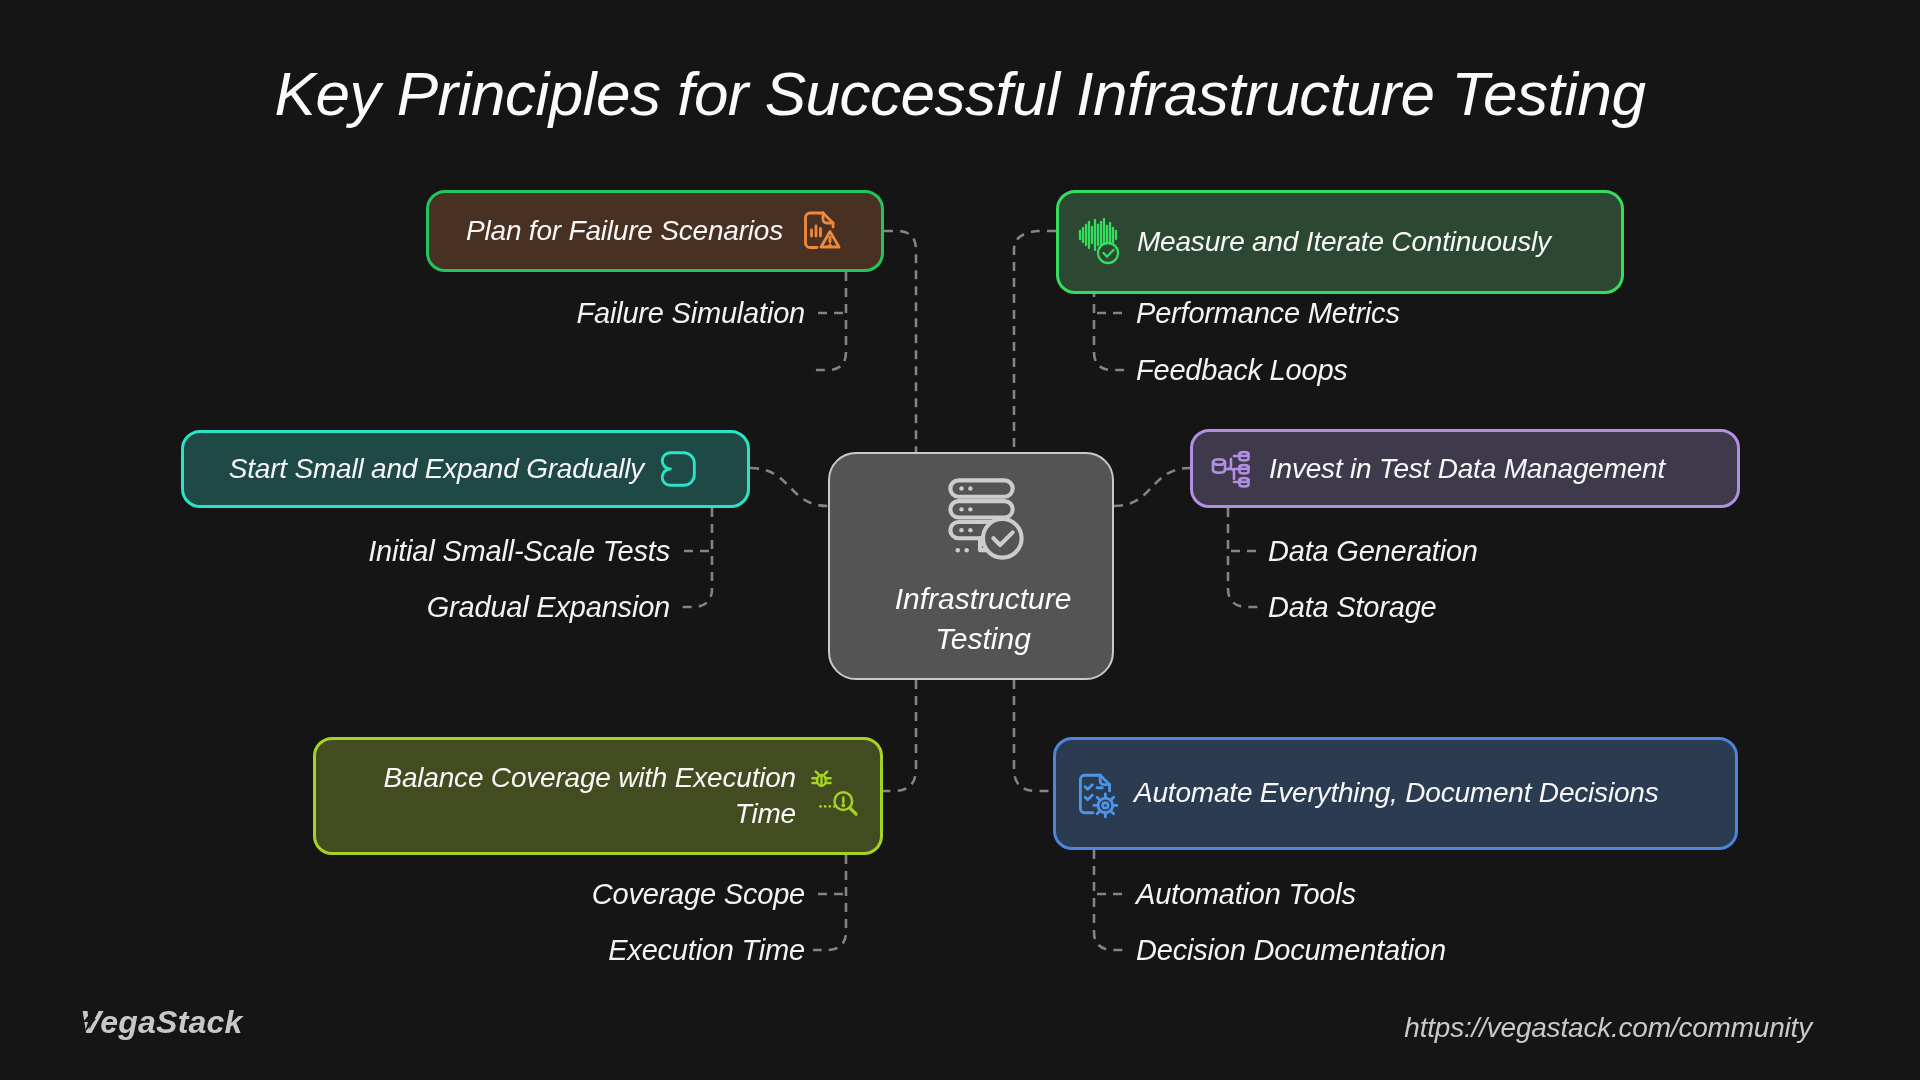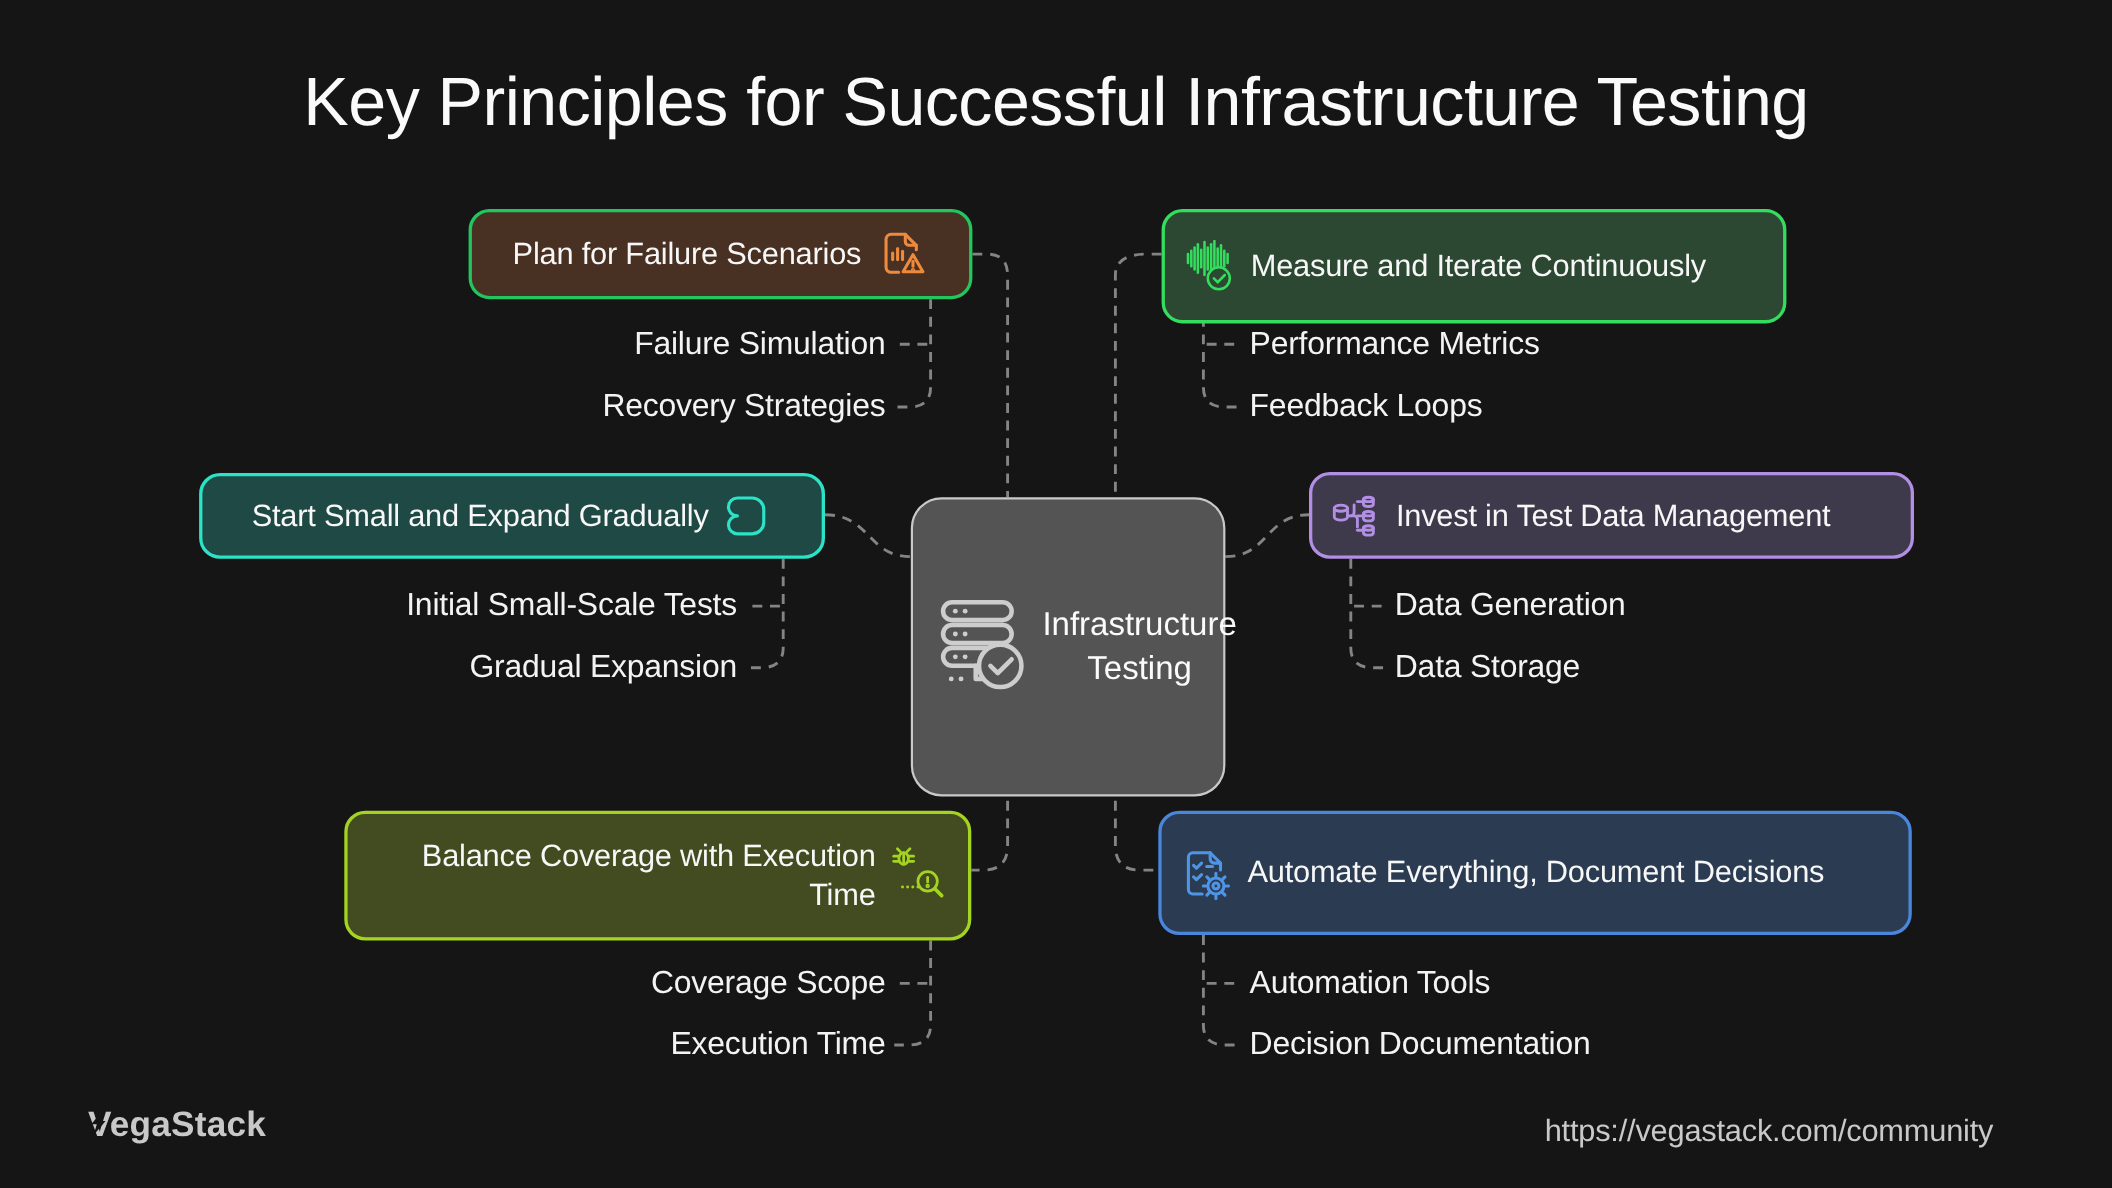--- a/index.html
+++ b/index.html
@@ -1,18 +1,18 @@
 <!DOCTYPE html>
 <html><head>
 <meta charset="utf-8">
 <style>
   html,body{margin:0;padding:0;background:#151515;}
   .canvas{
     position:relative;width:1920px;height:1080px;overflow:hidden;background:#151515;
-    font-family:"Liberation Sans","DejaVu Sans",sans-serif;color:#F5F5F5;
+    font-family:"Liberation Sans","DejaVu Sans",sans-serif;color:#F5F5F5;font-style:italic;
   }
   .title{
     position:absolute;top:58px;left:0;width:100%;text-align:center;
     font-size:62px;font-weight:500;letter-spacing:-0.5px;color:#FAFAFA;
   }
   svg.connectors{position:absolute;left:0;top:0;z-index:1;}
   svg.connectors path{fill:none;stroke:#848484;stroke-width:2.6;stroke-dasharray:9 7;}
   .node{
     position:absolute;z-index:2;display:flex;align-items:center;
     border-radius:19px;box-sizing:border-box;font-size:28px;font-weight:500;
@@ -23,23 +23,23 @@
   .node svg{display:block;}
   .n1{left:426px;top:190px;width:458px;height:82px;border:3px solid #22c55e;background:#483023;justify-content:center;gap:13px;padding:0 16px;}
   .n2{left:1056px;top:190px;width:568px;height:104px;border:3px solid #35DD5E;background:#2C4832;gap:13px;padding:0 15px;}
   .n3{left:181px;top:430px;width:569px;height:78px;border:3px solid #2BE3C6;background:#1E4944;justify-content:center;gap:12px;padding:0 14px;}
   .n4{left:1190px;top:429px;width:550px;height:79px;border:3px solid #B28FE4;background:#3F3A4B;gap:12px;padding:0 14px;align-items:center;}
   .n5{left:313px;top:737px;width:570px;height:118px;border:3px solid #A4D321;background:#424C20;gap:12px;padding:0 18px 0 22px;}
   .n5 .nlabel{flex:1 1 auto;text-align:right;line-height:1.3;}
   .n6{left:1053px;top:737px;width:685px;height:113px;border:3px solid #4A86DB;background:#2B3C52;gap:13px;padding:0 18px 0 15px;}
   .n6 .nlabel{flex:1 1 auto;text-align:left;line-height:1.3;}
   .center-node{
-    position:absolute;z-index:2;left:828px;top:452px;width:286px;height:272px;
+    position:absolute;z-index:2;left:828px;top:452px;width:286px;height:228px;
     border:2.5px solid #C9C9C9;background:#545454;border-radius:28px;box-sizing:border-box;
-    display:flex;flex-direction:row;align-items:center;justify-content:center;gap:10px;padding-left:24px;
+    display:flex;flex-direction:column;align-items:center;justify-content:center;gap:10px;padding-left:24px;
   }
   .center-node .clabel{font-size:30px;font-weight:500;text-align:center;line-height:1.35;width:230px;color:#FBFBFB;}
   .sub{
     position:absolute;z-index:2;font-size:29px;font-weight:400;color:#F3F3F3;
     white-space:nowrap;transform:translateY(-50%);letter-spacing:-0.2px;
   }
   .a1{right:1115px;top:313px;} .a2{right:1115px;top:370px;}
   .b1{left:1136px;top:313px;}  .b2{left:1136px;top:370px;}
   .c1{right:1250px;top:551px;} .c2{right:1250px;top:607px;}
   .d1{left:1268px;top:551px;}  .d2{left:1268px;top:607px;}
@@ -216,21 +216,20 @@
         <circle cx="15" cy="52" r="1.5" fill="#CDCDCD" stroke="none"></circle>
         <circle cx="21" cy="52" r="1.5" fill="#CDCDCD" stroke="none"></circle>
         <circle cx="45" cy="44" r="13" fill="#545454"></circle>
         <path d="M39 44 l4.5 4.5 8.5 -8.5"></path>
       </svg>
     </span>
     <span class="clabel">Infrastructure Testing</span>
   </div>
 
   <div class="sub a1">Failure Simulation</div>
-  <div class="sub a2">Recovery Strategies</div>
   <div class="sub b1">Performance Metrics</div>
   <div class="sub b2">Feedback Loops</div>
   <div class="sub c1">Initial Small-Scale Tests</div>
   <div class="sub c2">Gradual Expansion</div>
   <div class="sub d1">Data Generation</div>
   <div class="sub d2">Data Storage</div>
   <div class="sub e1">Coverage Scope</div>
   <div class="sub e2">Execution Time</div>
   <div class="sub f1">Automation Tools</div>
   <div class="sub f2">Decision Documentation</div>

